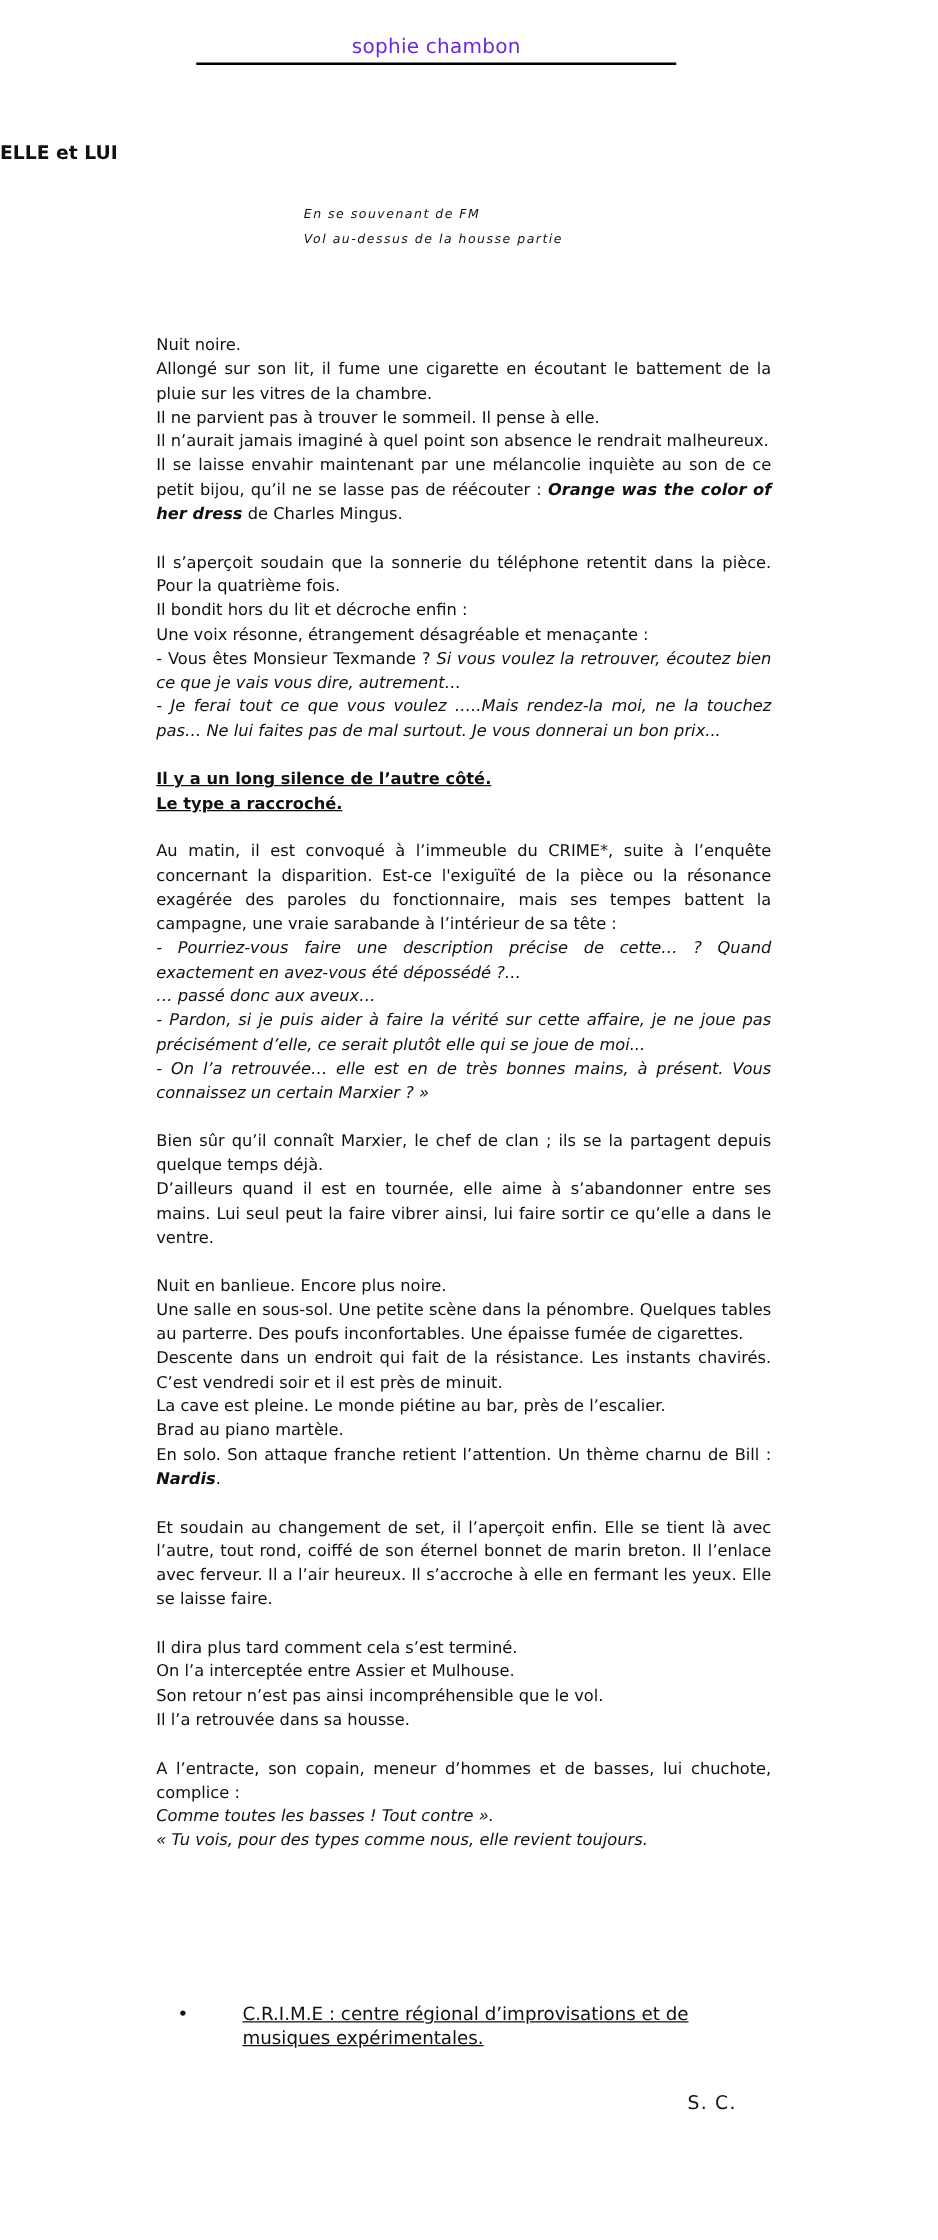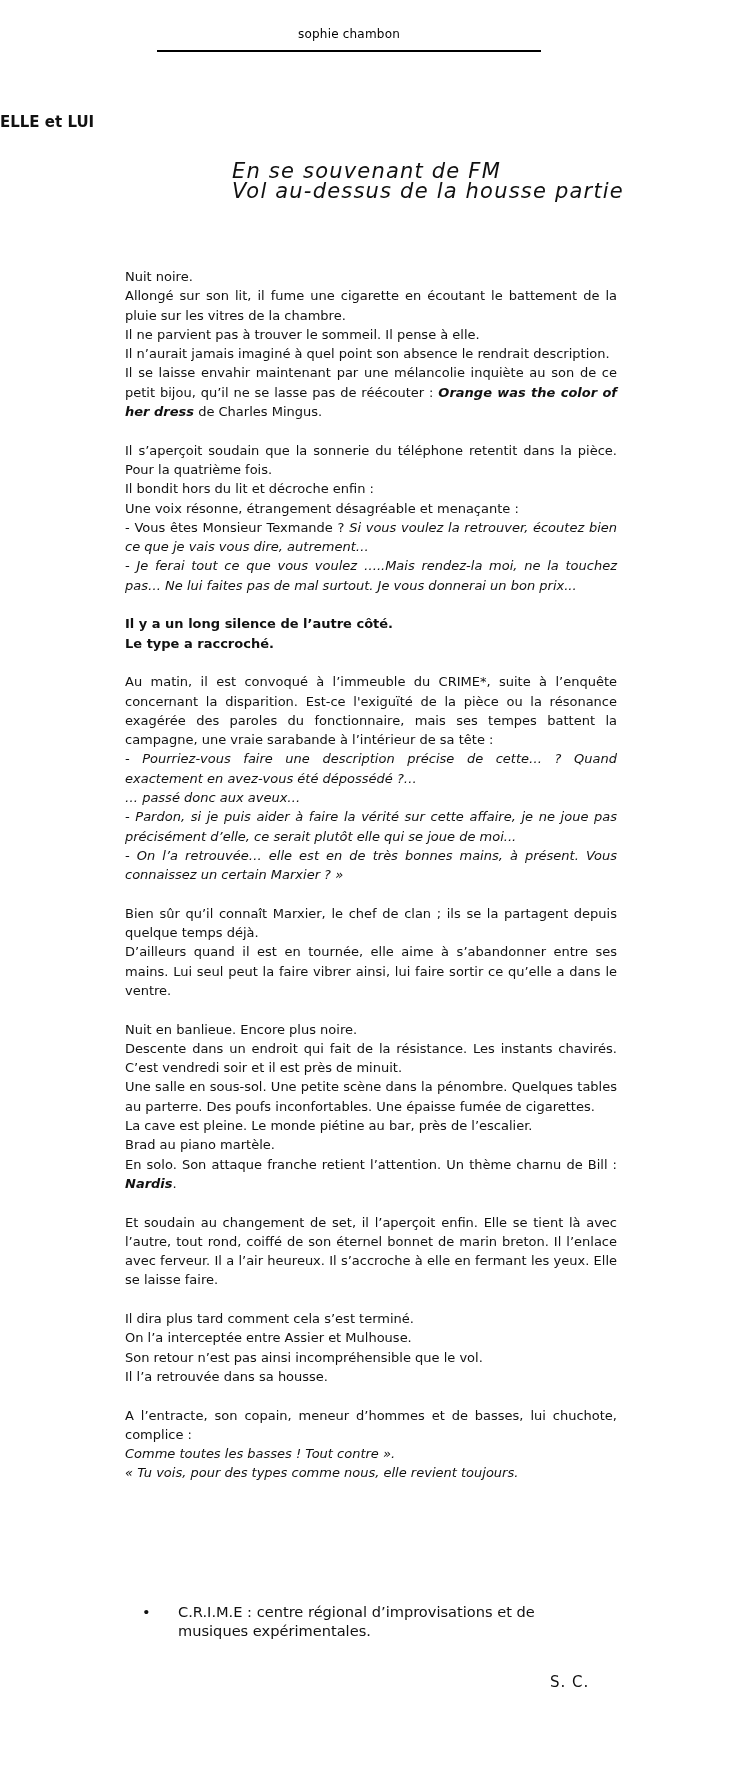--- a/index.html
+++ b/index.html
@@ -1,55 +1,55 @@
 <!DOCTYPE html>
 <html><head>
 <meta charset="utf-8">
 <style>
   html, body { margin:0; padding:0; background:#ffffff; }
   body { width:750px; height:1792px; position:relative; overflow:hidden;
          font-family:"DejaVu Sans", sans-serif; color:#111; }
   .header { position:absolute; left:157px; top:27px; width:384px; text-align:center;
-            font-size:12px; color:#000000; letter-spacing:0.2px; }
+            font-size:16px; color:#6d28d9; letter-spacing:0.2px; }
   .header-rule { position:absolute; left:157px; top:50px; width:384px; height:2px; background:#000; }
   .title { position:absolute; left:0; width:700px; top:113px; text-align:left;
            font-size:15px; font-weight:bold; }
-  .epigraph { position:absolute; left:232px; top:162px; font-size:21px; font-style:italic;
+  .epigraph { position:absolute; left:243px; top:162px; font-size:10px; font-style:italic;
               letter-spacing:1.2px; line-height:19.5px; }
   .body { position:absolute; left:125px; top:232px; width:492px; font-size:13px;
           line-height:19.3px; text-align:justify;margin-top:35px; }
   .body p { margin:0 0 19.3px 0; }
   .body .ln { display:block; }
-  .b { font-weight:bold; }
+  .b { font-weight:bold;text-decoration:underline; }
   .i { font-style:italic; }
   .bi { font-weight:bold; font-style:italic; }
   .note { position:absolute; left:142px; top:1602px; width:460px; font-size:14.6px; line-height:19.3px; }
   .note .bullet { position:absolute; left:0; top:0; }
-  .note .txt { margin-left:36px; display:block; }
+  .note .txt { margin-left:52px; display:block;text-decoration:underline; }
   .sig { position:absolute; left:550px; top:1673px; font-size:15px; letter-spacing:1px; }
 </style>
 </head>
 <body>
 
 <div class="header">sophie  chambon</div>
 <div class="header-rule"></div>
 
 <div class="title">ELLE et LUI</div>
 
 <div class="epigraph">
   <span class="ln" style="display:block">En se souvenant de FM</span>
   <span class="ln" style="display:block">Vol au-dessus de la housse partie</span>
 </div>
 
 <div class="body">
   <p>
     <span class="ln">Nuit noire.</span>
     <span class="ln">Allongé sur son lit, il fume une cigarette en écoutant le battement de la pluie sur les vitres de la chambre.</span>
     <span class="ln">Il ne parvient pas à trouver le sommeil. Il pense à elle.</span>
-    <span class="ln">Il n’aurait jamais imaginé à quel point son absence le rendrait description.</span>
+    <span class="ln">Il n’aurait jamais imaginé à quel point son absence le rendrait malheureux.</span>
     <span class="ln"><span>Il se laisse envahir maintenant par une mélancolie inquiète  au son de ce petit bijou, qu’il ne se lasse pas de réécouter : </span><span class="bi">Orange was the color of her dress</span><span>  de Charles Mingus.</span></span>
   </p>
 
   <p>
     <span class="ln">Il s’aperçoit soudain que la sonnerie du téléphone retentit dans la pièce. Pour la quatrième fois.</span>
     <span class="ln">Il bondit hors du lit et décroche enfin :</span>
     <span class="ln">Une voix résonne, étrangement désagréable et menaçante :</span>
     <span class="ln"><span>- Vous êtes  Monsieur  Texmande ? </span><span class="i">Si vous voulez la retrouver, écoutez bien ce que je vais vous dire, autrement…</span></span>
     <span class="ln i">- Je ferai tout ce que vous voulez …..Mais rendez-la moi, ne la touchez pas… Ne lui faites pas de mal surtout. Je vous donnerai un bon prix...</span>
   </p>
@@ -67,22 +67,22 @@
     <span class="ln i">- On l’a retrouvée… elle est en de très bonnes mains, à présent. Vous connaissez un certain Marxier ? »</span>
   </p>
 
   <p>
     <span class="ln">Bien sûr qu’il connaît Marxier, le chef de clan ; ils se la partagent depuis quelque temps déjà.</span>
     <span class="ln">D’ailleurs quand il est en tournée, elle aime à s’abandonner entre ses mains. Lui seul peut la faire vibrer ainsi, lui faire sortir ce qu’elle a dans le ventre.</span>
   </p>
 
   <p>
     <span class="ln">Nuit en banlieue. Encore plus noire.</span>
+    <span class="ln">Une salle en sous-sol. Une petite scène dans la pénombre. Quelques tables au parterre. Des poufs inconfortables. Une épaisse fumée de cigarettes.</span>
     <span class="ln">Descente dans un endroit  qui fait de la résistance. Les instants chavirés. C’est vendredi soir et il est près de minuit.</span>
-    <span class="ln">Une salle en sous-sol. Une petite scène dans la pénombre. Quelques tables au parterre. Des poufs inconfortables. Une épaisse fumée de cigarettes.</span>
     <span class="ln">La cave est pleine. Le monde piétine au bar, près de l’escalier.</span>
     <span class="ln">Brad au piano martèle.</span>
     <span class="ln"><span>En solo. Son attaque franche retient l’attention. Un thème charnu de Bill :  </span><span class="bi">Nardis</span><span>.</span></span>
   </p>
 
   <p>
     <span class="ln">Et  soudain au changement de set, il l’aperçoit enfin.  Elle se tient là avec l’autre, tout rond, coiffé de son éternel bonnet de marin breton. Il l’enlace avec ferveur. Il a l’air heureux. Il s’accroche à elle en fermant les yeux. Elle se laisse faire.</span>
   </p>
 
   <p>

